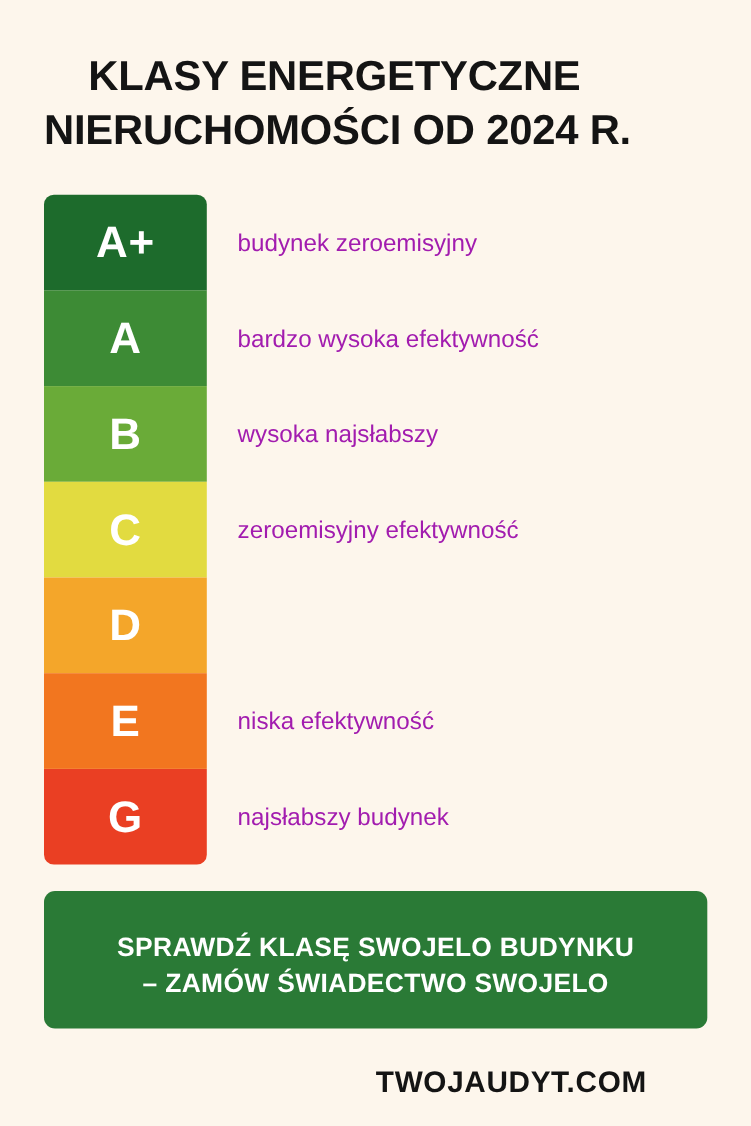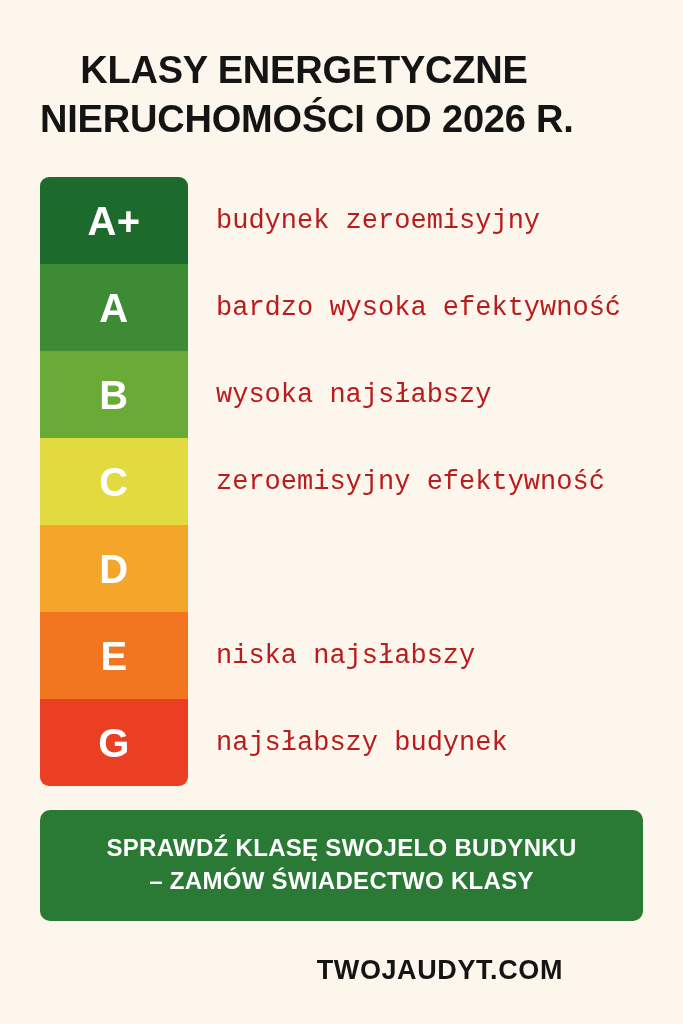--- a/index.html
+++ b/index.html
@@ -71,68 +71,67 @@
   }
   .row:last-child .band {
     border-bottom-left-radius: 9px;
     border-bottom-right-radius: 9px;
   }
   .desc {
     flex: 1 1 auto;
     display: flex;
     align-items: center;
     padding-left: 28px;
-    color: #b91c1c;
-    font-size: 27px;
+    color: #a21caf;
+    font-size: 22px;
     line-height: 1.2;
-    font-family: Liberation Mono, monospace;
   }
 
   
   .cta {
     margin: 24px 40px 0 40px;
     background: #2a7a36;
     color: #ffffff;
     border: none;
     border-radius: 10px;
     width: 603px;
     box-sizing: border-box;
-    padding: 22px 18px 24px 18px;
+    padding: 36px 18px 24px 18px;
     text-align: center;
     font-family: "Liberation Sans", sans-serif;
     font-weight: bold;
     font-size: 24px;
     line-height: 1.35;
     letter-spacing: 0.3px;
     cursor: pointer;
   }
   .cta .cta-line {
     display: block;
     white-space: nowrap;
   }
 
   
   .footer {
     margin-top: 34px;
-    padding: 0 45px;
+    padding: 0 20px;
     text-align: right;
     color: #141414;
     font-weight: bold;
     font-size: 27px;
     letter-spacing: 0.6px;
   }
 </style>
 </head>
 <body style="background: rgb(253, 246, 236);">
 
 <div class="page">
 
   <h1 class="title">
     <span class="line">KLASY ENERGETYCZNE</span>
-    <span class="line">NIERUCHOMOŚCI OD 2026 R.</span>
+    <span class="line">NIERUCHOMOŚCI OD 2024 R.</span>
   </h1>
 
   <div class="content">
     <div class="rows">
 
       <div class="row">
         <div class="band" style="background: rgb(29, 107, 44);">A+</div>
         <div class="desc">budynek zeroemisyjny</div>
       </div>
 
@@ -150,31 +149,31 @@
         <div class="band" style="background: rgb(226, 219, 64);">C</div>
         <div class="desc">zeroemisyjny efektywność</div>
       </div>
 
       <div class="row">
         <div class="band" style="background: rgb(244, 166, 42);">D</div>
       </div>
 
       <div class="row">
         <div class="band" style="background: rgb(242, 118, 31);">E</div>
-        <div class="desc">niska najsłabszy</div>
+        <div class="desc">niska efektywność</div>
       </div>
 
       <div class="row">
         <div class="band" style="background: rgb(234, 63, 35);">G</div>
         <div class="desc">najsłabszy budynek</div>
       </div>
 
     </div>
   </div>
 
   <button class="cta" style="background: rgb(42, 122, 54);">
     <span class="cta-line">SPRAWDŹ KLASĘ SWOJELO BUDYNKU</span>
-    <span class="cta-line">– ZAMÓW ŚWIADECTWO KLASY</span>
+    <span class="cta-line">– ZAMÓW ŚWIADECTWO SWOJELO</span>
   </button>
 
   <div class="footer">TWOJAUDYT.COM</div>
 
 </div>
 
 </body></html>

